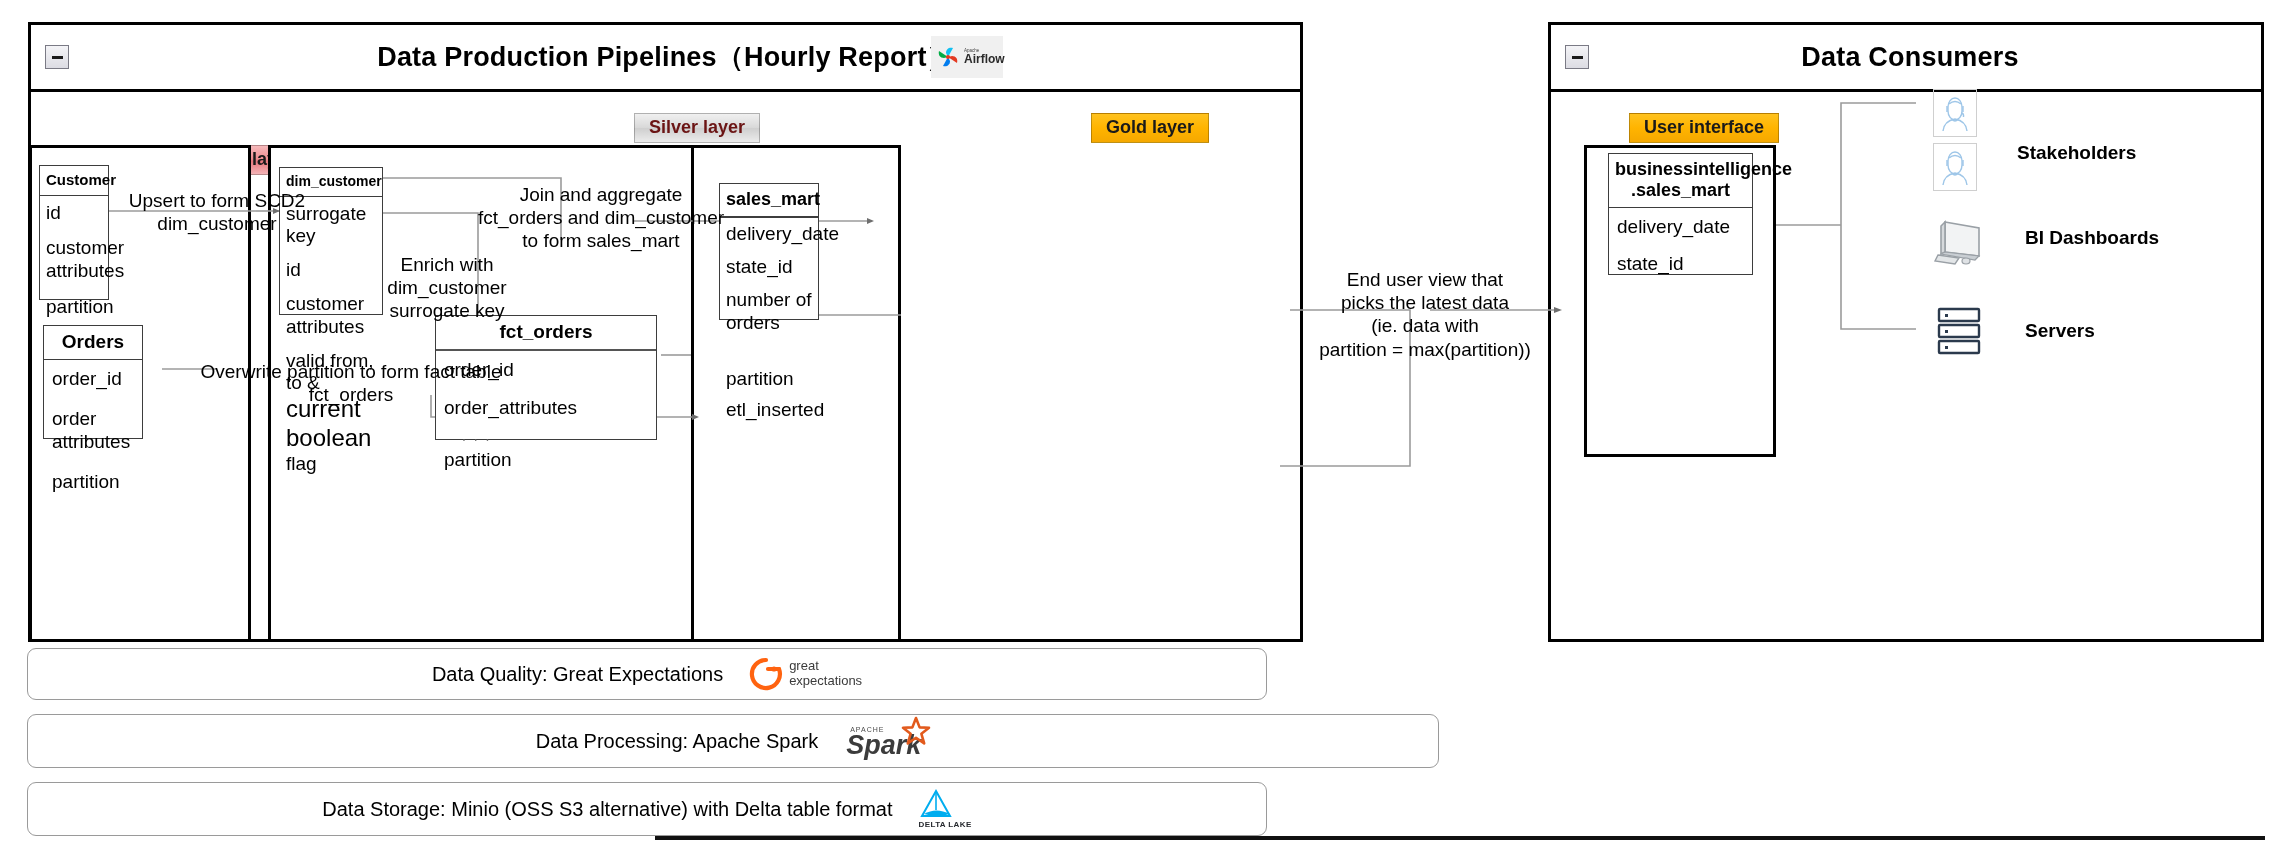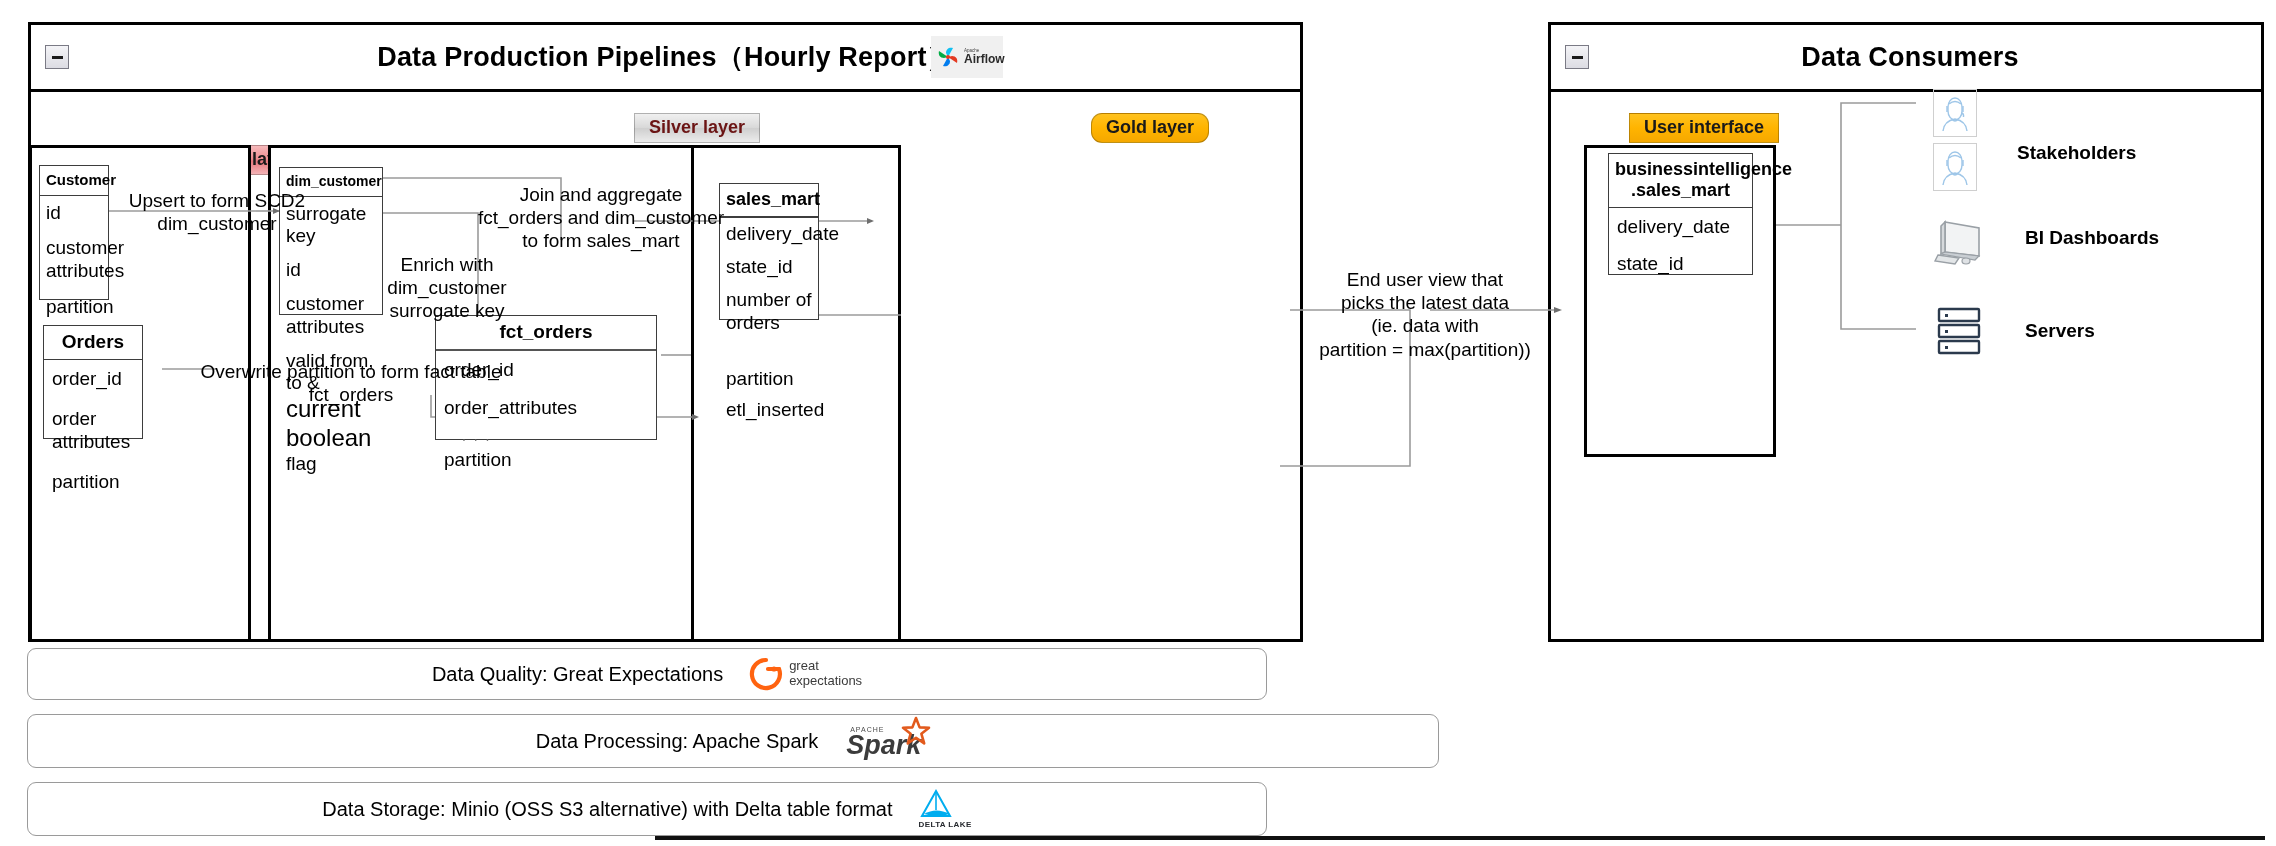--- a/index.html
+++ b/index.html
@@ -52,21 +52,20 @@
     color: #1a1a1a;
     margin-top: 32px;
   }
   .badge-silver {
     background: linear-gradient(180deg,#f0f0f0 0%, #d9d9d9 48%, #cfcfcf 52%, #ececec 100%);
     color: #6b1414;
   }
   .badge-gold {
     background: linear-gradient(180deg,#ffc21e 0%, #ffb400 50%, #f5a800 100%);
     color: #1a1a1a;
-    border-radius: 11px;
   }
   .badge-ui {
     background: linear-gradient(180deg,#ffc21e 0%, #ffb400 50%, #f5a800 100%);
     color: #1a1a1a;
   }
 
   
   .layer-box { border: 3px solid #000; background:#fff; }
 
   

